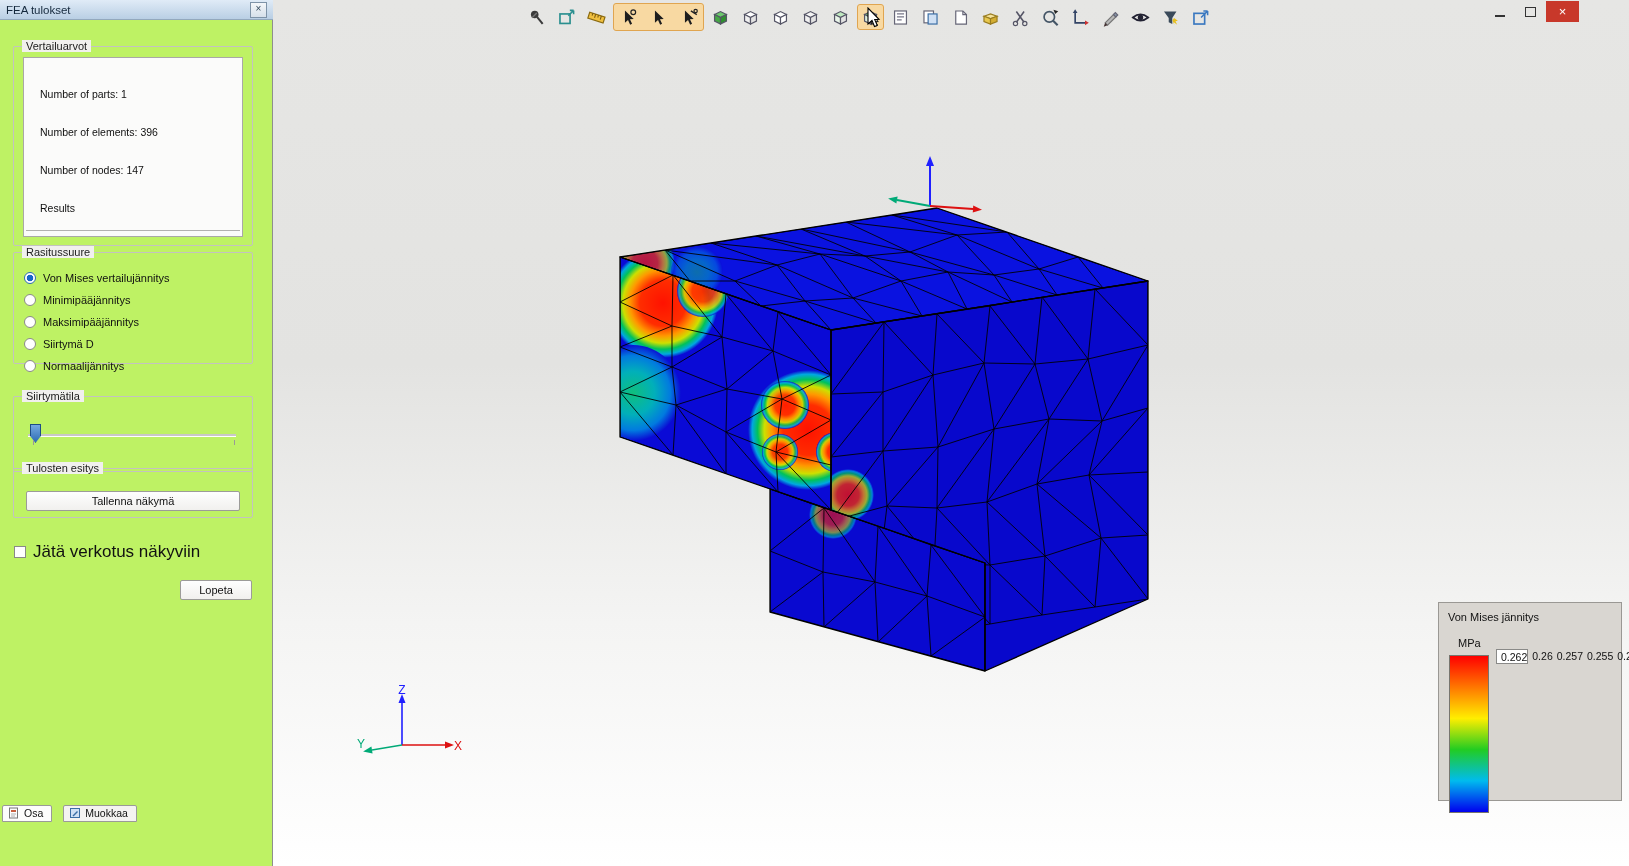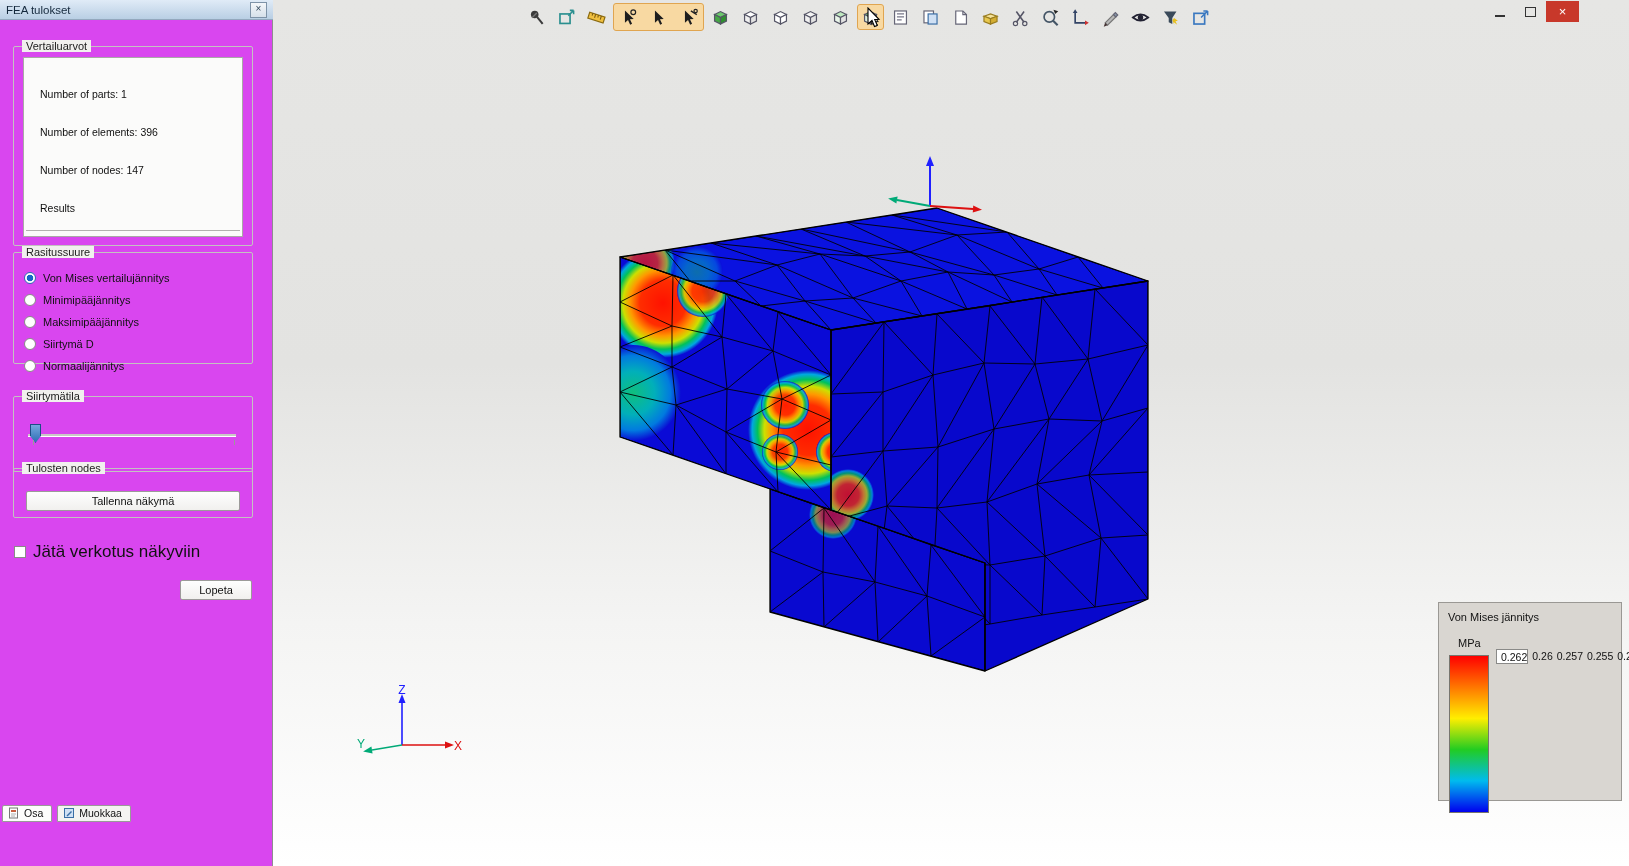--- a/index.html
+++ b/index.html
@@ -1,19 +1,19 @@
 <!DOCTYPE html>
 <html><head>
 <meta charset="utf-8">
 <style>
   html,body{margin:0;padding:0;background:#fff;font-family:"Liberation Sans",sans-serif;}
   #app{position:relative;width:1629px;height:866px;overflow:hidden;background:#e6e6e4;}
 
   
-  .panel{position:absolute;left:0;top:0;width:273px;height:866px;background:#d946ef;border-right:1px solid #8e8e8e;box-sizing:border-box;}
+  .panel{position:absolute;left:0;top:0;width:273px;height:866px;background:#bef264;border-right:1px solid #8e8e8e;box-sizing:border-box;}
   .panel-header{position:absolute;left:0;top:0;width:273px;height:20px;background:linear-gradient(#e0ebf7,#b9cfe4);border-bottom:1px solid #93a8bd;display:flex;align-items:center;padding:0 6px;box-sizing:border-box;font-size:11.5px;color:#14283c;}
   .panel-close{margin-left:auto;width:15px;height:14px;background:linear-gradient(#f4f7fa,#d6e0ea);border:1px solid #7e93a8;font-size:10px;line-height:12px;text-align:center;color:#34495c;cursor:default;}
   .group{position:absolute;left:13px;width:240px;border:1px solid #c3c2c0;border-radius:2px;box-sizing:border-box;}
   .glabel{position:absolute;top:-7px;left:8px;background:#f1f0ee;padding:0 4px;font-size:11px;color:#1c1c1c;white-space:nowrap;}
   #g-results{top:46px;height:200px;}
   .stats{position:absolute;left:9px;top:10px;right:9px;bottom:8px;background:#fbfbfa;border:1px solid #a9a8a6;font-size:10.5px;line-height:12.6px;padding:5px 16px;white-space:pre;color:#101010;overflow:hidden;}
   .stats-sep{position:absolute;left:12px;right:12px;bottom:14px;border-top:1px solid #b2b1af;}
   #g-stress{top:252px;height:112px;}
   .radio-row{position:absolute;left:10px;display:flex;gap:7px;align-items:center;font-size:11px;color:#111;height:14px;}
   .radio{width:12px;height:12px;border-radius:50%;border:1px solid #8a8a88;background:#fff;box-sizing:border-box;flex:0 0 12px;}
@@ -22,21 +22,21 @@
   .slider-track{position:absolute;left:14px;right:16px;top:37px;height:2px;background:#c9c8c6;border-bottom:1px solid #fff;}
   .slider-thumb{position:absolute;left:16px;top:27px;width:11px;height:19px;background:linear-gradient(#74a8e0,#2f6eb4);border:1px solid #1d4d86;clip-path:polygon(0 0,100% 0,100% 62%,50% 100%,0 62%);box-sizing:border-box;}
   .tickL{position:absolute;left:19px;top:43px;width:1px;height:5px;background:#9a9a98;}
   .tickR{position:absolute;right:17px;top:43px;width:1px;height:5px;background:#9a9a98;}
   #g-output{top:468px;height:50px;}
   .btn{background:linear-gradient(#fefefe,#f1f0ee);border:1px solid #9c9b99;border-radius:2px;font-size:11px;color:#111;text-align:center;box-sizing:border-box;cursor:default;}
   #save-view-btn{position:absolute;left:12px;right:12px;top:22px;height:20px;line-height:18px;}
   .checkbox-row{position:absolute;left:14px;top:542px;display:flex;gap:7px;align-items:center;font-size:17px;color:#111;}
   .checkbox{width:12px;height:12px;border:1px solid #8a8a88;background:#fff;box-sizing:border-box;}
   #quit-btn{position:absolute;left:180px;top:580px;width:72px;height:20px;line-height:18px;}
-  .panel-tabs{position:absolute;left:2px;top:805px;display:flex;gap:5px;}
+  .panel-tabs{position:absolute;left:2px;top:805px;display:flex;gap:11px;}
   .ptab{display:flex;align-items:center;gap:4px;padding:1px 8px 2px 5px;font-size:10.5px;color:#111;border:1px solid #9a9a98;background:#f4f3f1;border-radius:2px 2px 0 0;height:17px;box-sizing:border-box;}
   .ptab.active{background:#fdfdfc;}
 
   
   .viewport{position:absolute;left:273px;top:0;width:1356px;height:866px;background:linear-gradient(#e6e6e4 0%,#e3e3e1 42%,#f4f4f3 72%,#ffffff 100%);overflow:hidden;}
   #scene{position:absolute;left:0;top:0;width:1356px;height:866px;}
   .toolbar{position:absolute;left:250px;top:3px;display:flex;align-items:center;gap:3px;z-index:5;}
   .ticon{width:27px;height:26px;display:flex;align-items:center;justify-content:center;box-sizing:border-box;}
   .ticon svg{width:19px;height:19px;}
   .tgroup{display:flex;gap:3px;background:#f8d9a2;border:1px solid #e0a550;border-radius:3px;padding:0 1px;}
@@ -111,21 +111,21 @@
 
     <div class="group" id="g-disp">
       <span class="glabel">Siirtymätila</span>
       <div class="slider-track"></div>
       <div class="slider-thumb"></div>
       <div class="tickL"></div>
       <div class="tickR"></div>
     </div>
 
     <div class="group" id="g-output">
-      <span class="glabel">Tulosten nodes</span>
+      <span class="glabel">Tulosten esitys</span>
       <div class="btn" id="save-view-btn">Tallenna näkymä</div>
     </div>
 
     <div class="checkbox-row">
       <span class="checkbox" id="mesh-checkbox"></span>
       <span>Jätä verkotus näkyviin</span>
     </div>
 
     <div class="btn" id="quit-btn">Lopeta</div>
 

